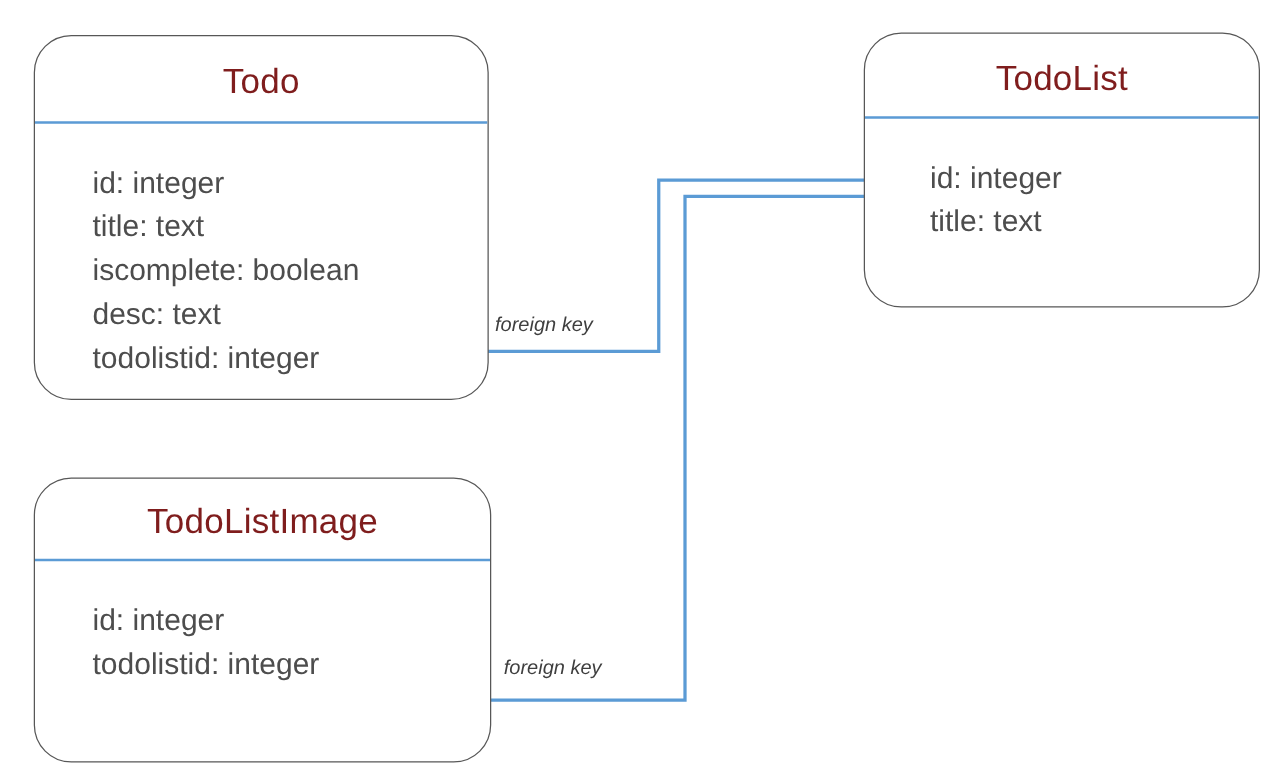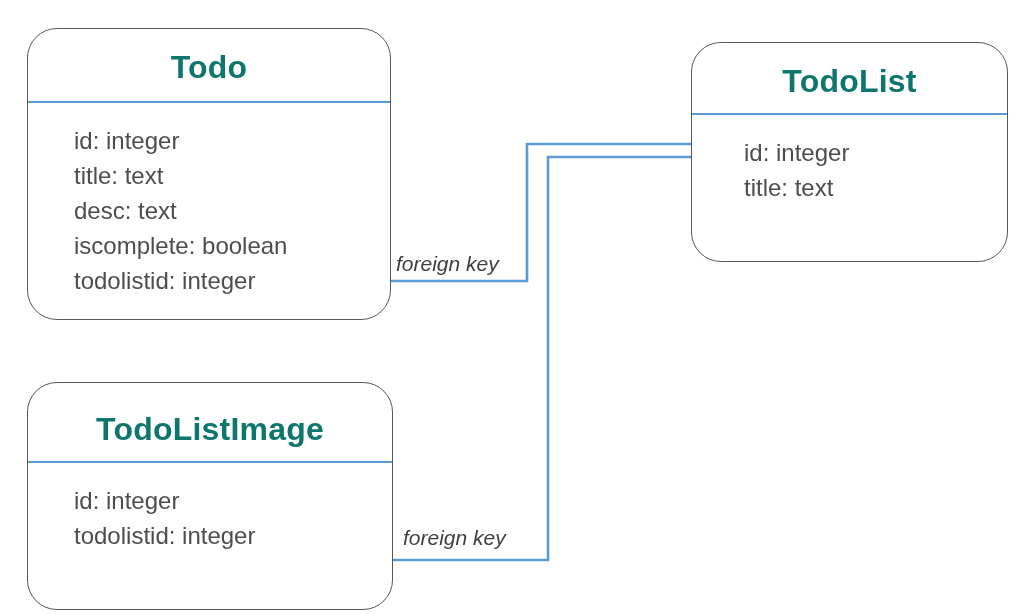--- a/index.html
+++ b/index.html
@@ -37,36 +37,36 @@
     position: absolute;
     box-sizing: border-box;
     background: #ffffff;
     border: 1.6px solid #575757;
     border-radius: 30px;
     overflow: hidden;
   }
 
   .entity-title {
     text-align: center;
-    color: #0f766e;
-    font-size: 32px;
+    color: #7f1d1d;
+    font-size: 28px;
     line-height: 1;
-    font-weight: 700;
+    font-weight: 400;
     letter-spacing: 0.2px;
     white-space: nowrap;
   }
 
   .entity-divider {
     height: 2px;
     background: #5b9bd5;
     width: 100%;
   }
 
   .entity-fields {
-    padding-top: 20px;
+    padding-top: 30px;
   }
 
   .field-row {
     color: #4d4d4d;
     font-size: 24px;
     line-height: 35px;
     white-space: nowrap;
   }
 
   
@@ -76,45 +76,45 @@
     width: 364px;
     height: 292px;
   }
   #entity-todo .entity-title { margin-top: 22px; }
   #entity-todo .entity-divider { margin-top: 18px; }
   #entity-todo .field-row { padding-left: 46px; }
 
   
   #entity-todolist {
     left: 691px;
-    top: 42px;
+    top: 26px;
     width: 317px;
     height: 220px;
   }
   #entity-todolist .entity-title { margin-top: 22px; }
   #entity-todolist .entity-divider { margin-top: 16px; }
   #entity-todolist .field-row { padding-left: 52px; }
 
   
   #entity-todolistimage {
     left: 27px;
     top: 382px;
     width: 366px;
     height: 228px;
   }
-  #entity-todolistimage .entity-title { margin-top: 30px; }
+  #entity-todolistimage .entity-title { margin-top: 20px; }
   #entity-todolistimage .entity-divider { margin-top: 16px; }
   #entity-todolistimage .field-row { padding-left: 46px; }
 
   
   .rel-label {
     position: absolute;
     font-family: "Liberation Sans", sans-serif;
     font-style: italic;
-    font-size: 21px;
+    font-size: 16px;
     line-height: 1;
     color: #3f3f3f;
     white-space: nowrap;
   }
   #rel-label-todo { left: 396px; top: 253px; }
   #rel-label-todolistimage { left: 403px; top: 527px; }
 </style>
 </head>
 <body>
 
@@ -131,22 +131,22 @@
 
     <path d="M330,560 L548,560 L548,157 L724,157" fill="none" stroke="#5b9bd5" stroke-width="2.6" marker-end="url(#arrowblue)"></path>
   </svg>
 
   <div class="entity" id="entity-todo">
     <div class="entity-title">Todo</div>
     <div class="entity-divider"></div>
     <div class="entity-fields">
       <div class="field-row">id: integer</div>
       <div class="field-row">title: text</div>
+      <div class="field-row">iscomplete: boolean</div>
       <div class="field-row">desc: text</div>
-      <div class="field-row">iscomplete: boolean</div>
       <div class="field-row">todolistid: integer</div>
     </div>
   </div>
 
   <div class="entity" id="entity-todolist">
     <div class="entity-title">TodoList</div>
     <div class="entity-divider"></div>
     <div class="entity-fields">
       <div class="field-row">id: integer</div>
       <div class="field-row">title: text</div>

